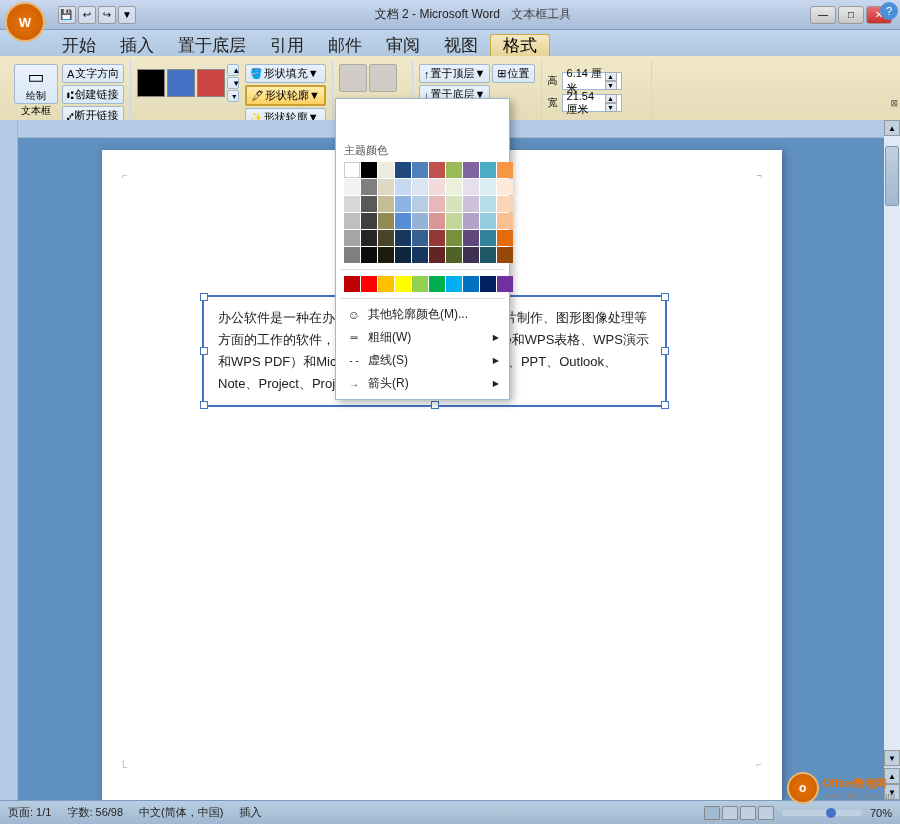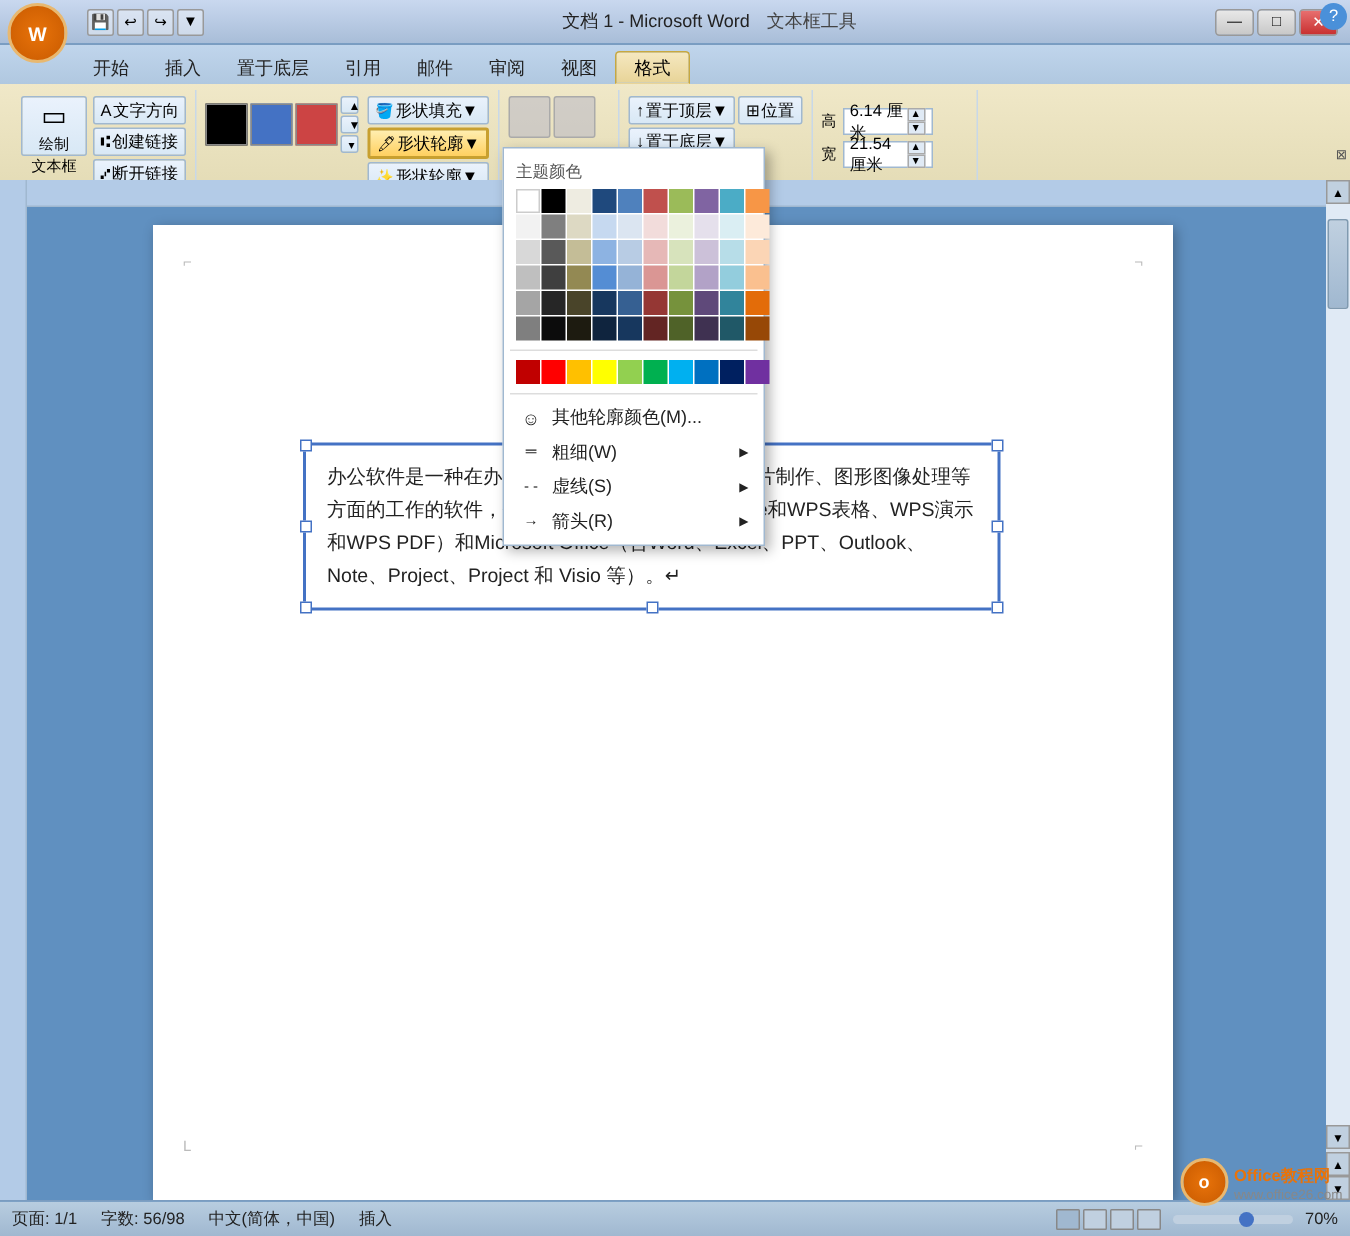--- a/index.html
+++ b/index.html
@@ -37,21 +37,21 @@
     .win-btn-max { background: linear-gradient(to bottom, #e8e8e8, #c8c8c8); }
     .win-btn-close { background: linear-gradient(to bottom, #e87070, #c83030); color: white; }
     .ribbon-tabs {
       display: flex; align-items: flex-end;
       padding: 0 50px;
       background: linear-gradient(to bottom, #c0d5ec, #b0c8e0);
       height: 26px;
     }
     .ribbon-tab {
       padding: 3px 12px;
-      font-size: 12px;
+      font-size: 17px;
       cursor: pointer;
       color: #222;
       border-top-left-radius: 3px;
       border-top-right-radius: 3px;
       height: 22px;
       display: flex; align-items: center;
     }
     .ribbon-tab.format-active {
       background: linear-gradient(to bottom, #f5e8c0, #e8d498);
       border: 1px solid #c8a840;
@@ -139,21 +139,21 @@
       position: absolute;
       top: 98px; left: 335px;
       background: white;
       border: 1px solid #a0b8d0;
       box-shadow: 3px 3px 8px rgba(0,0,0,0.3);
       z-index: 200;
       width: 175px;
       padding: 4px;
     }
     .dropdown-section-title {
-      font-size: 11px; color: #555; padding: 4px 4px 2px;
+      font-size: 11px; color: #555; padding: 4px 4px 2px; margin-top: 36px;
     }
     .color-grid { display: grid; grid-template-columns: repeat(10, 16px); gap: 1px; padding: 2px 4px; }
     .cg-cell { width: 16px; height: 16px; cursor: pointer; border: 1px solid transparent; }
     .dropdown-sep { height: 1px; background: #ddd; margin: 4px 0; }
     .dropdown-item {
       display: flex; align-items: center; gap: 6px;
       padding: 3px 6px; font-size: 12px; cursor: pointer;
       color: #222;
     }
     .dropdown-item-icon { width: 16px; height: 16px; display: flex; align-items: center; justify-content: center; }
@@ -200,21 +200,21 @@
   <div class="title-bar-office-btn">
     <span style="color:white;font-size:13px;font-weight:bold;">W</span>
   </div>
   <div class="title-bar-tools">
     <div class="title-bar-tool">💾</div>
     <div class="title-bar-tool">↩</div>
     <div class="title-bar-tool">↪</div>
     <div class="title-bar-tool">▼</div>
   </div>
   <div class="title-bar-title">
-    <span>文档 1 - Microsoft Word</span>
+    <span>文档 2 - Microsoft Word</span>
     <span class="title-bar-subtitle">文本框工具</span>
   </div>
   <div class="window-controls">
     <div class="win-btn win-btn-min">—</div>
     <div class="win-btn win-btn-max">□</div>
     <div class="win-btn win-btn-close">✕</div>
   </div>
   <div style="position:absolute;right:2px;top:2px;width:18px;height:18px;background:#4a90d9;border-radius:50%;display:flex;align-items:center;justify-content:center;color:white;font-size:11px;">?</div>
 </div>
 

